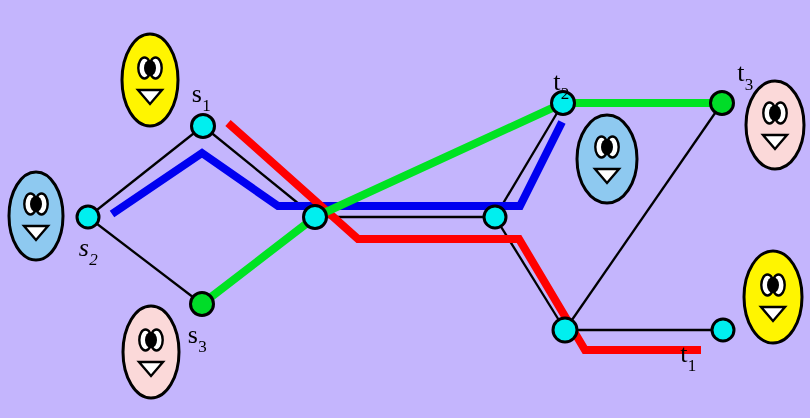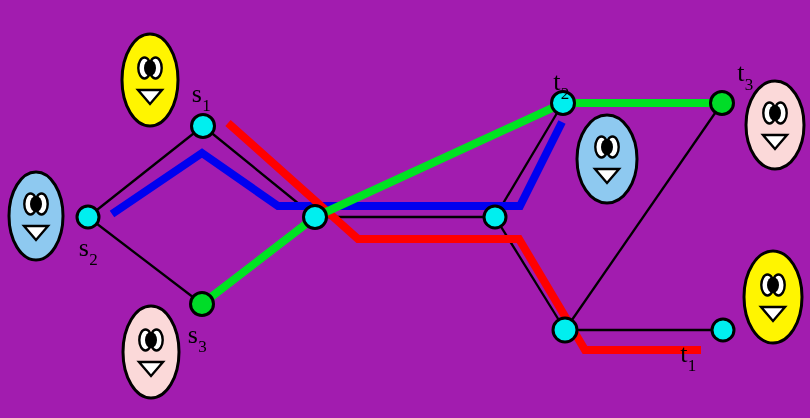--- a/index.html
+++ b/index.html
@@ -1,20 +1,20 @@
 <!DOCTYPE html>
 <html><head>
 <meta charset="utf-8">
 <style>
   html, body { margin: 0; padding: 0; background: #ffffff; }
   #canvas {
     position: relative;
     width: 810px;
     height: 418px;
-    background: #a21caf;
+    background: #c4b5fd;
     overflow: hidden;
     font-family: "Liberation Serif", serif;
   }
   #graph-svg { position: absolute; left: 0; top: 0; }
   .nlabel {
     position: absolute;
     transform: translate(-50%, -50%);
     font-size: 26px;
     color: #000000;
     white-space: nowrap;
@@ -91,18 +91,18 @@
       <g transform="translate(773,297)">
         <ellipse cx="0" cy="0" rx="29" ry="46" fill="#FFF500" stroke="#000" stroke-width="3"></ellipse>
         <ellipse cx="-5.5" cy="-12" rx="6.2" ry="10.5" fill="#FFFFFF" stroke="#000" stroke-width="2.4"></ellipse>
         <ellipse cx="5.5" cy="-12" rx="6.2" ry="10.5" fill="#FFFFFF" stroke="#000" stroke-width="2.4"></ellipse>
         <ellipse cx="0" cy="-12" rx="6" ry="8" fill="#000000"></ellipse>
         <polygon points="-12,10 12,10 0,24" fill="#FFFFFF" stroke="#000" stroke-width="2.4"></polygon>
       </g>
     </svg>
 
   <div class="nlabel" style="left: 201px; top: 96px;"><span>s</span><sub>1</sub></div>
-  <div class="nlabel" style="left: 88px; top: 250px;"><span>s</span><sub>2</sub></div>
+  <div class="nlabel" style="left: 88px; top: 250px; font-style: italic;"><span>s</span><sub>2</sub></div>
   <div class="nlabel" style="left: 197px; top: 337px;"><span>s</span><sub>3</sub></div>
   <div class="nlabel" style="left: 688px; top: 356px;"><span>t</span><sub>1</sub></div>
   <div class="nlabel" style="left: 561px; top: 84px;"><span>t</span><sub>2</sub></div>
   <div class="nlabel" style="left: 745px; top: 75px; font-family: Liberation Serif, serif;"><span>t</span><sub>3</sub></div>
 </div>
 
 </body></html>

